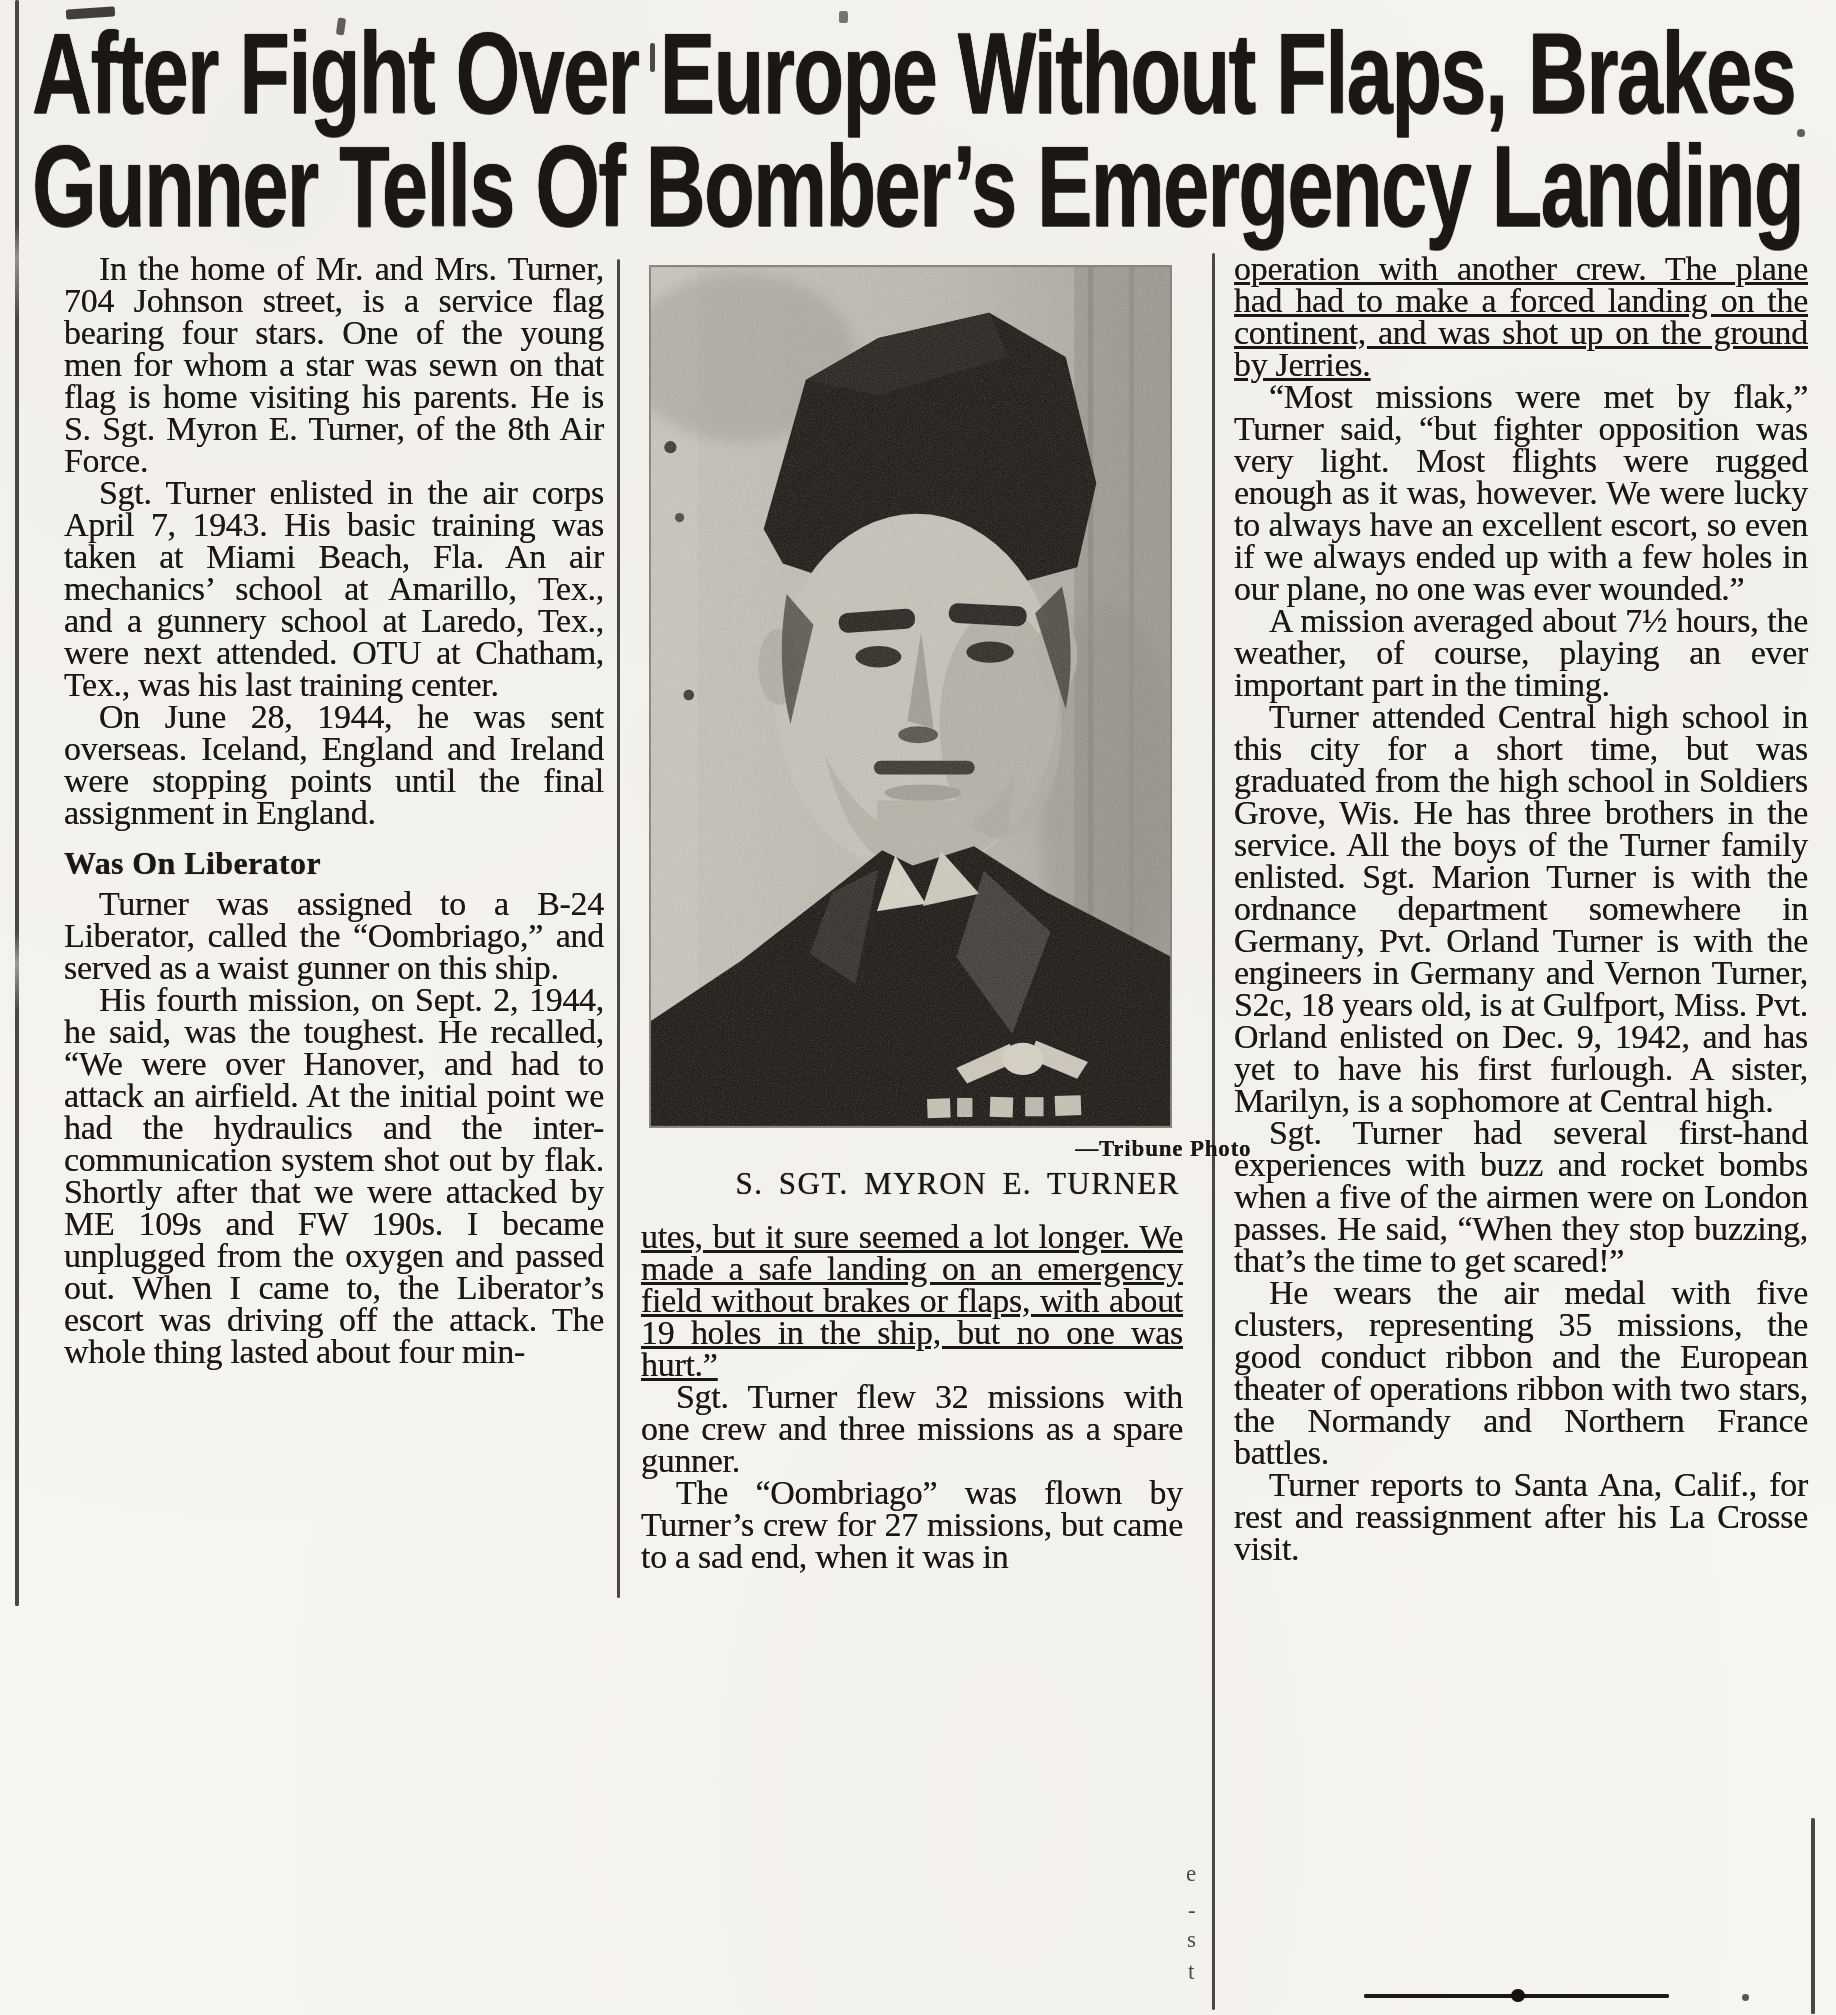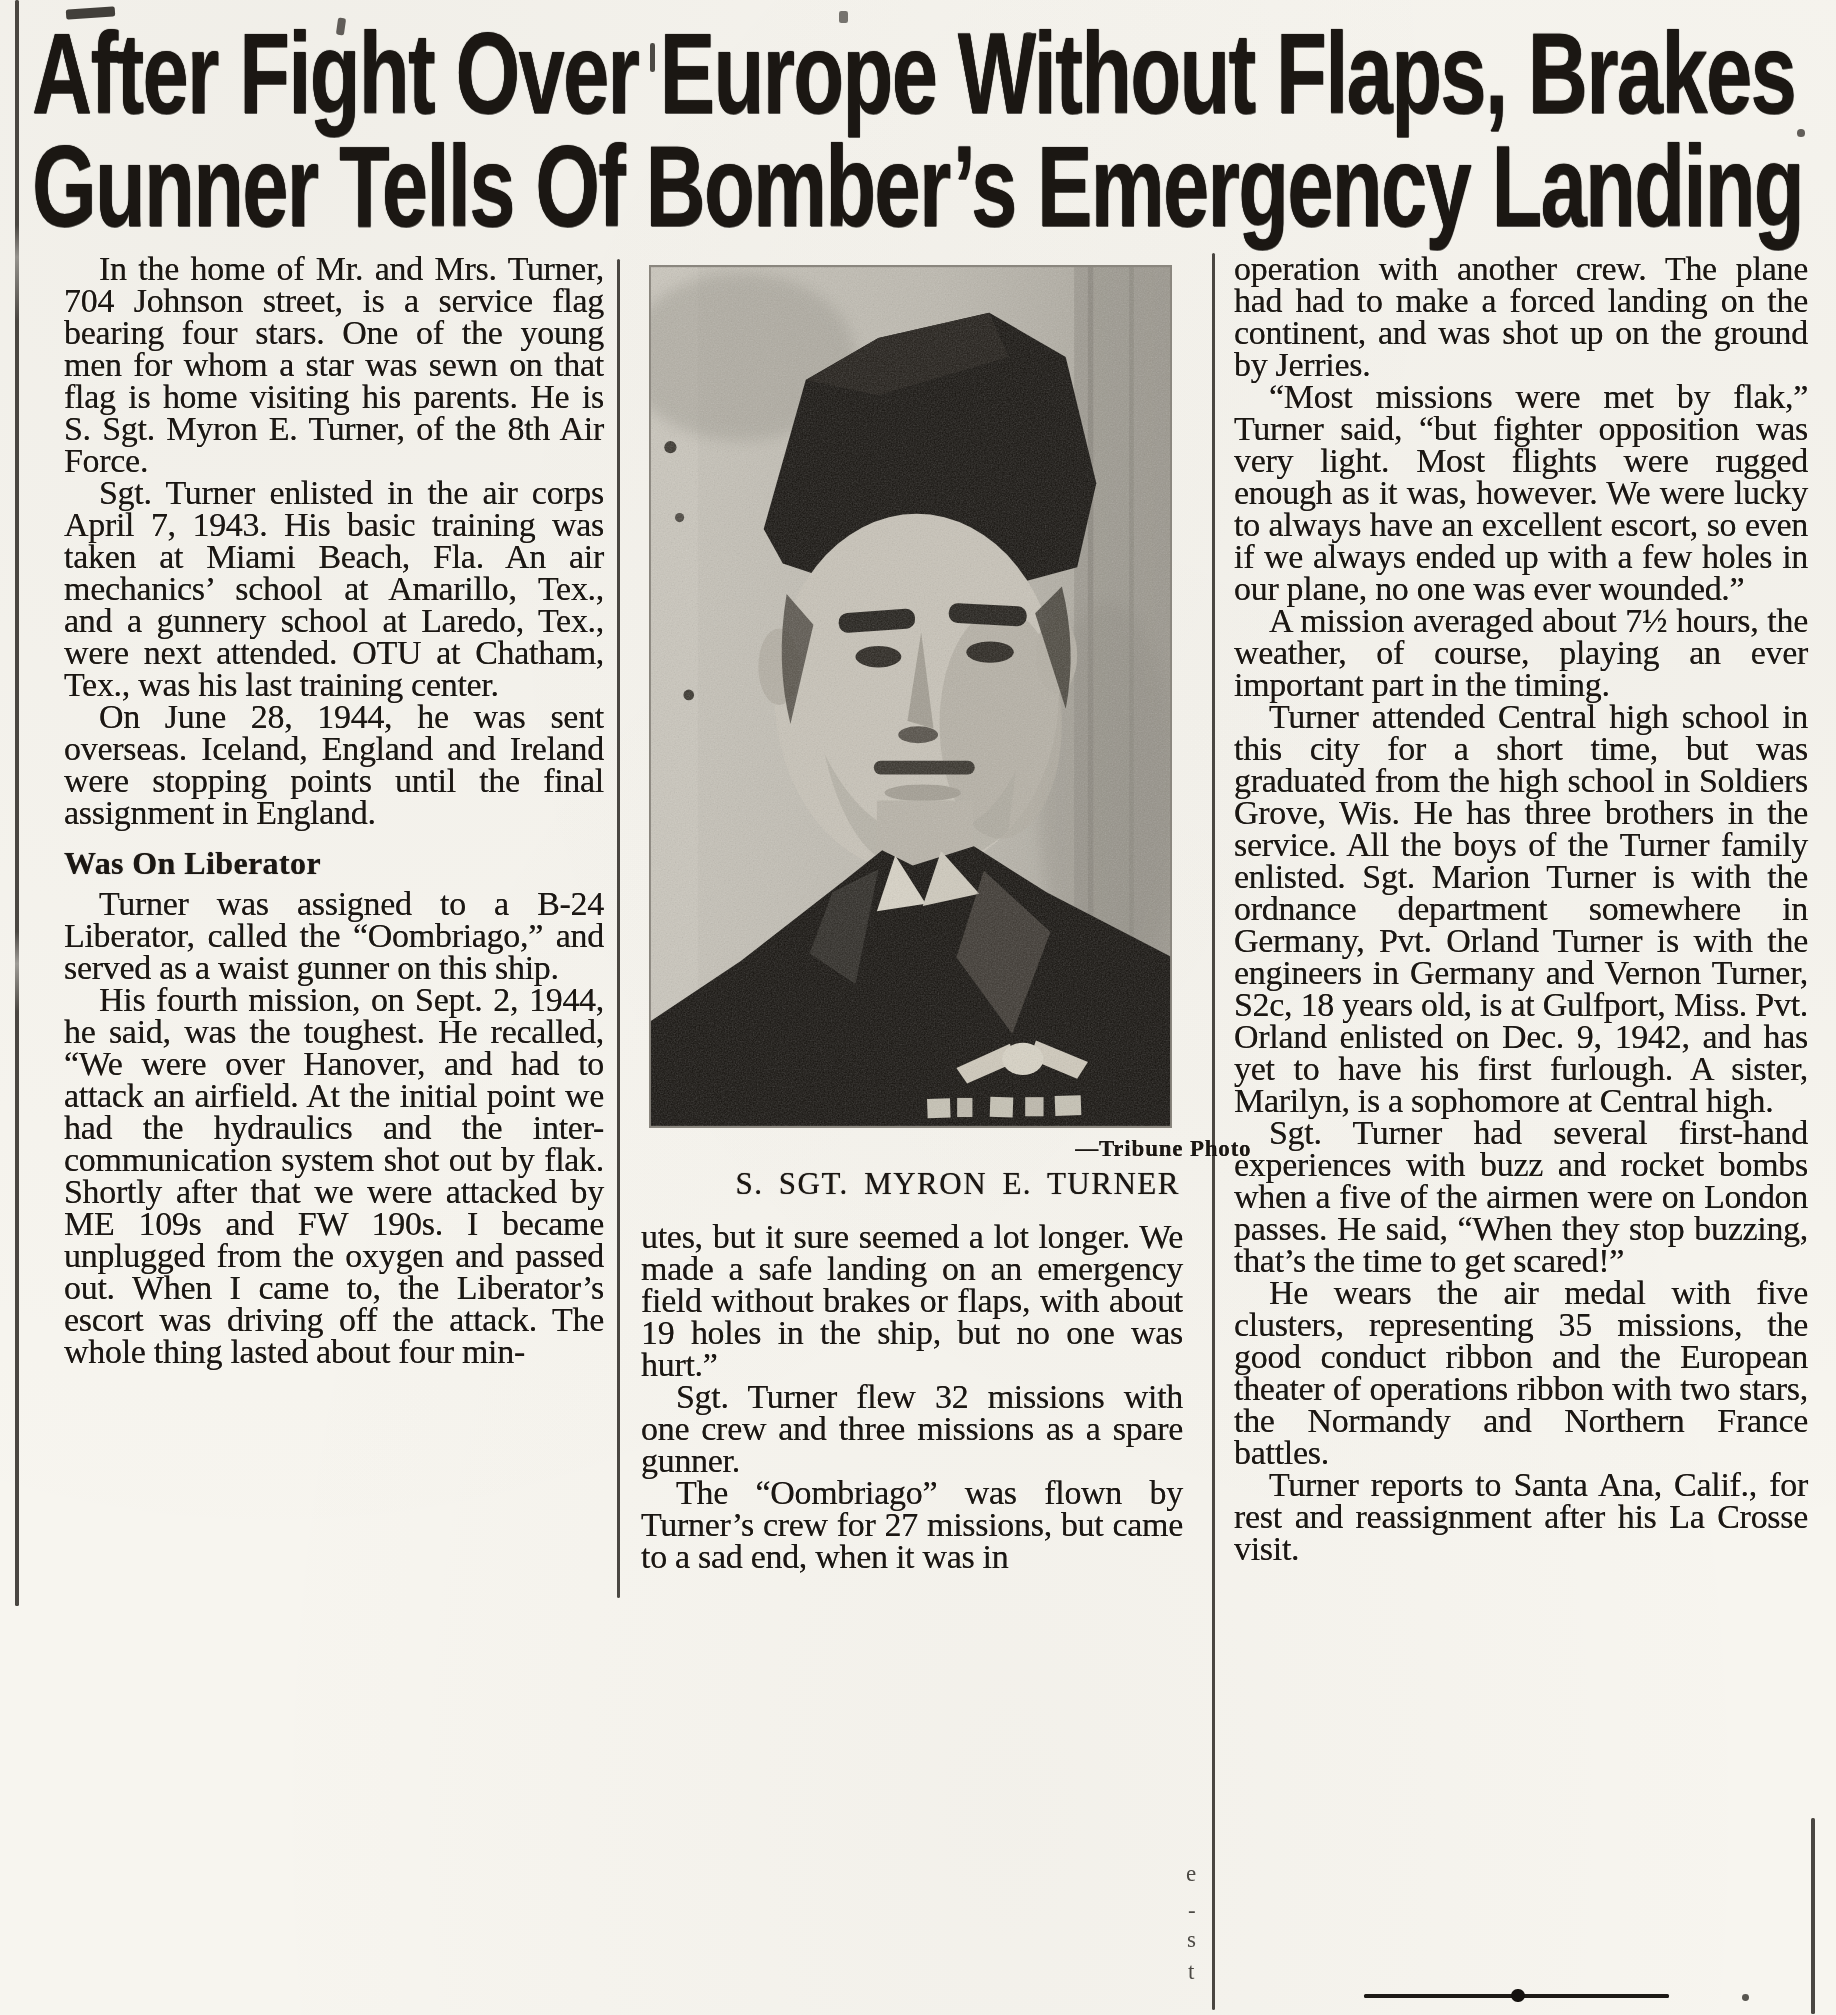--- a/index.html
+++ b/index.html
@@ -31,21 +31,21 @@
   .col-1{left:64px;width:540px;}
   .col-2{left:641px;width:542px;}
   .col-3{left:1234px;width:574px;}
   .para{
     margin:0;
     font-size:34px;line-height:32px;
     text-align:justify;text-indent:35px;
     letter-spacing:-0.3px;
     text-shadow:0 0 0.6px rgba(25,20,16,.75);
   }
-  .para.noindent{text-indent:0;}
+  .para.noindent{text-indent:0;text-decoration:underline;}
   .subhead{
     margin:17px 0 7.7px 0;
     font-size:32px;line-height:34px;font-weight:bold;
     text-indent:0;letter-spacing:0.4px;
     text-shadow:0 0 0.8px rgba(25,20,16,.8);
   }
   
   .photo-wrap{margin:12.2px 0 0 7.7px;width:618px;}
   .photo-frame{width:523px;height:863px;display:block;}
   .photo-credit{

